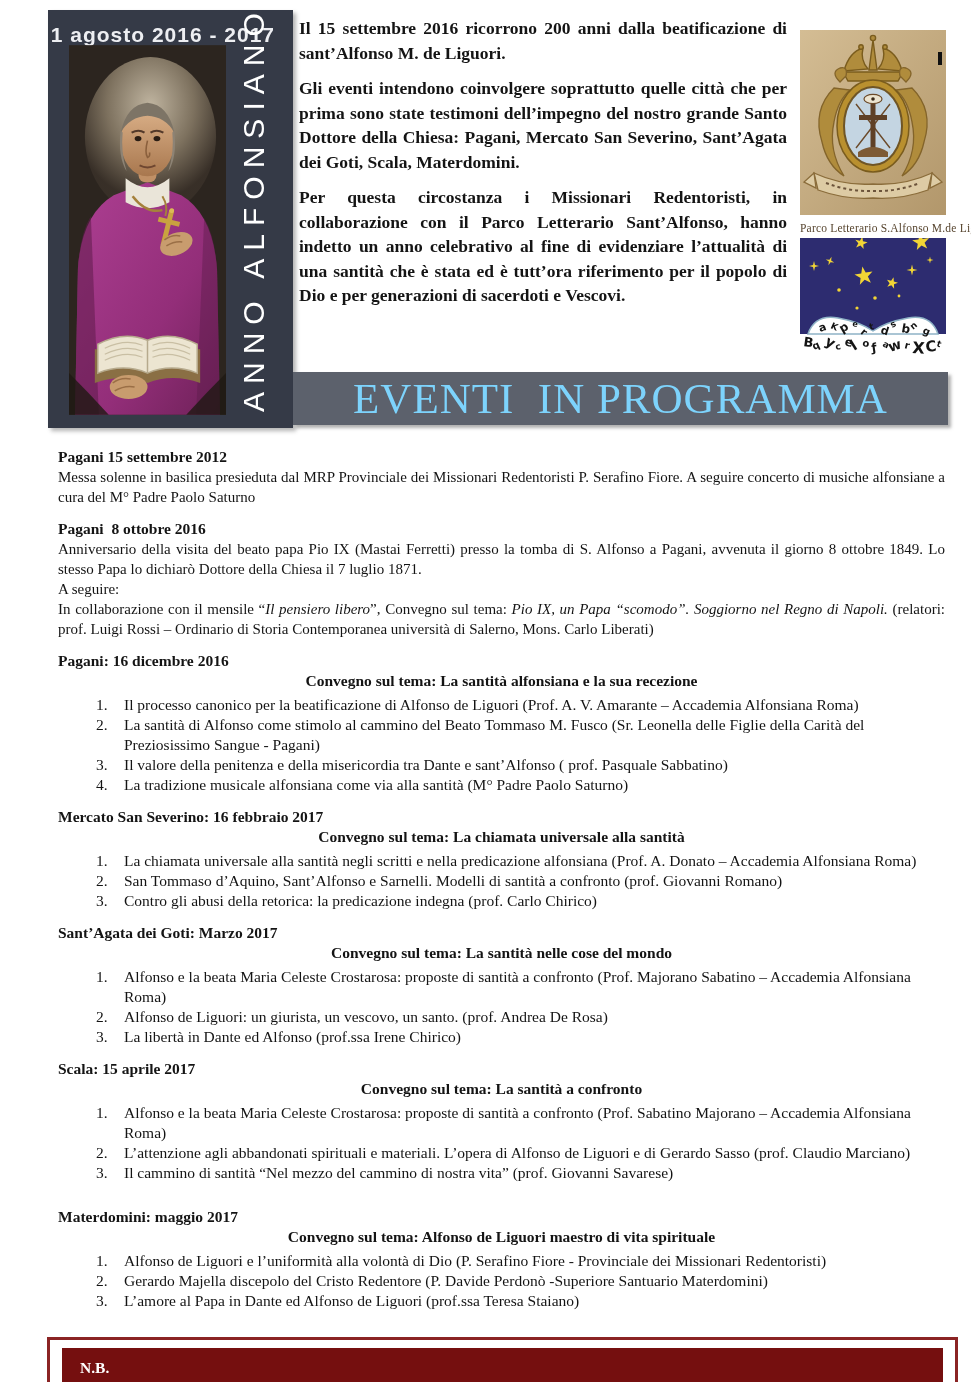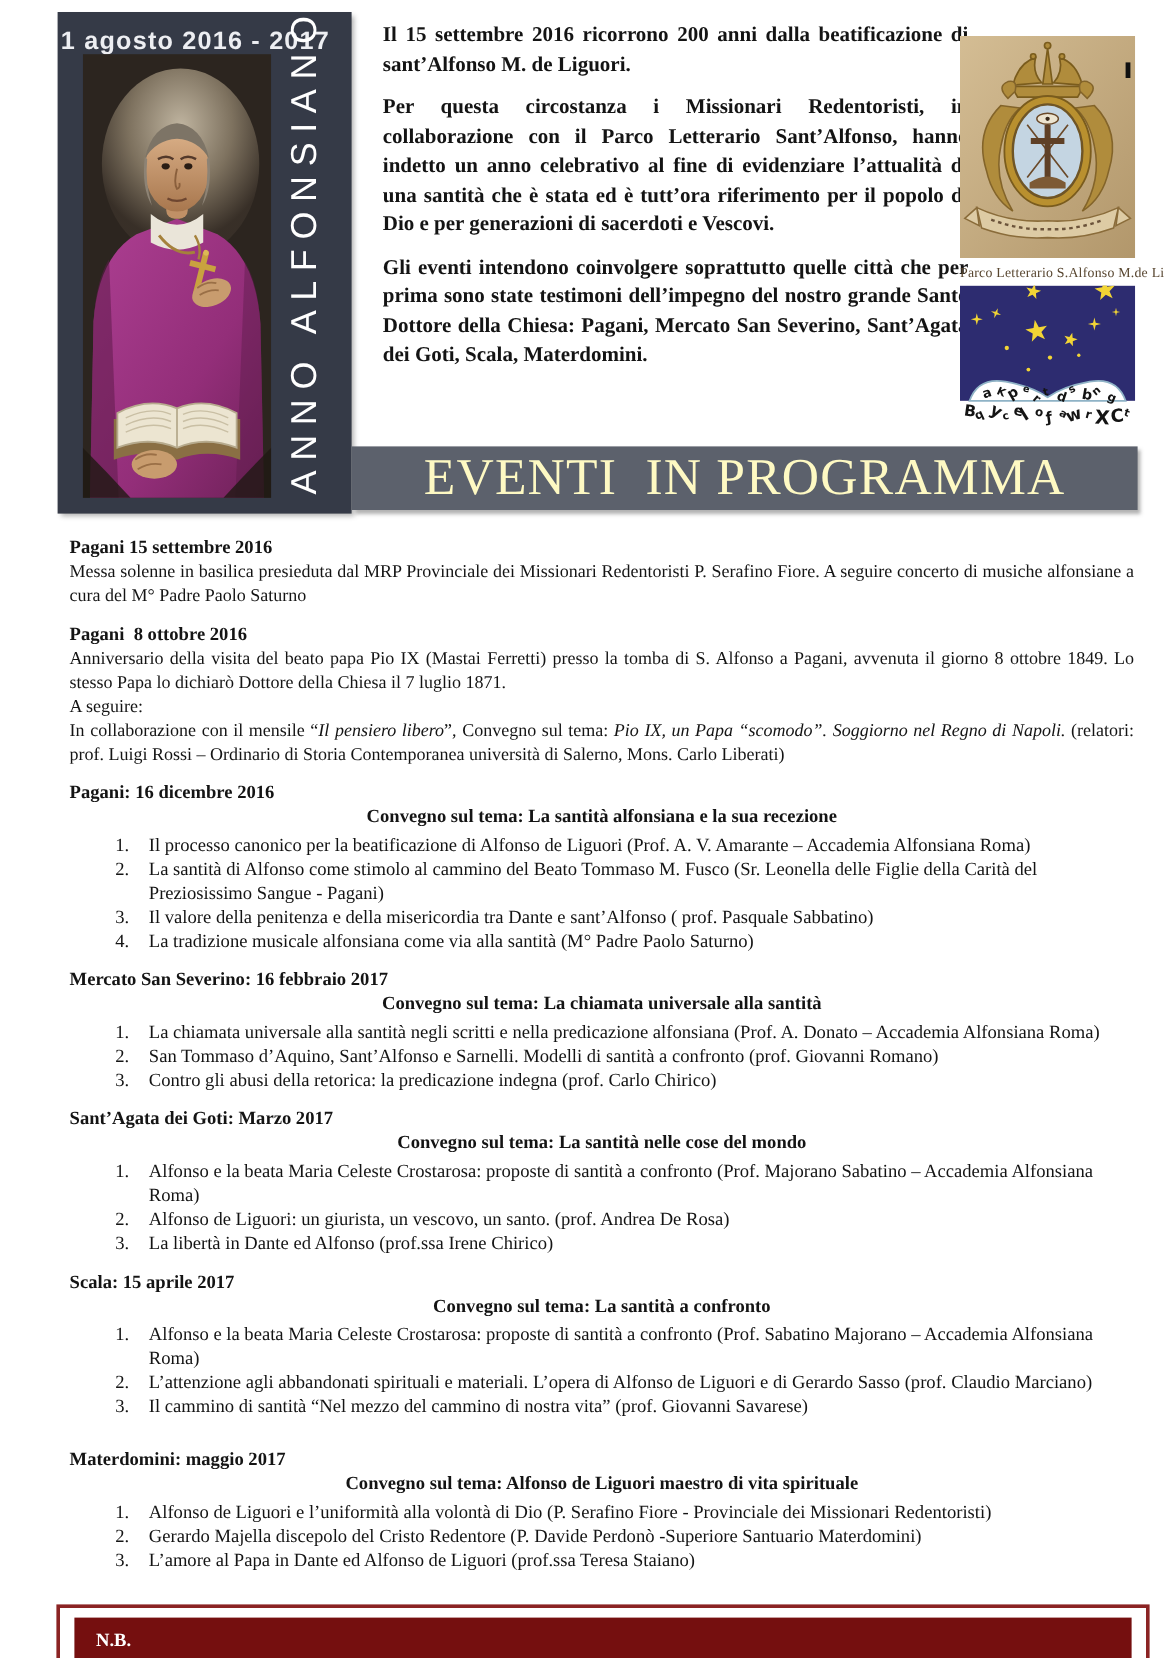--- a/index.html
+++ b/index.html
@@ -26,41 +26,41 @@
   .portrait { position:absolute; left:21px; top:34px; width:157px; height:372px; }
   .portrait svg { display:block; width:100%; height:100%; }
   .vertical-title {
     position:absolute; right:4px; top:56px; height:346px; width:52px;
     writing-mode:vertical-rl; transform:rotate(180deg);
     font-family:"Liberation Sans","DejaVu Sans",sans-serif;
     font-size:30px; letter-spacing:8px; color:#ffffff; text-align:center;
     white-space:pre;
   }
 
-  .intro { position:absolute; left:319px; top:16px; width:488px; }
+  .intro { position:absolute; left:299px; top:16px; width:488px; }
   .intro p {
     margin:0 0 11px 0; font-weight:700; font-size:17.5px; line-height:24.5px;
     text-align:justify;
   }
 
   .side { position:absolute; left:800px; top:30px; width:146px; }
   .crest svg, .starry svg { display:block; width:146px; }
   .crest-caption {
     margin-top:7px; margin-bottom:3px; font-size:11.5px; line-height:13px;
     color:#57452f; letter-spacing:.2px; white-space:nowrap;
   }
   .stray-mark { position:absolute; left:138px; top:22px; width:4px; height:13px; background:#101010; }
 
   .banner {
     position:absolute; left:293px; top:372px; width:655px; height:53px;
     background:var(--banner,#5c616c);
     box-shadow:3px 3px 3px rgba(100,100,100,.5);
     display:flex; align-items:center; justify-content:center;
   }
-  .banner-text { font-size:43px; color:#fef9c3; letter-spacing:1px; white-space:pre; line-height:1;font-family:Liberation Serif, serif; }
+  .banner-text { font-size:43px; color:#7dd3fc; letter-spacing:1px; white-space:pre; line-height:1;font-family:Liberation Serif, serif; }
 
   
   .events { padding:10px 26px 0 58px; }
   .event-section + .event-section { margin-top:12px; }
   .event-section:last-child { margin-top:24px; }
   .event-title { font-weight:700; font-size:15.5px; line-height:20px; white-space:pre-wrap; }
   .event-par  { font-size:15px; line-height:20px; text-align:justify; white-space:pre-wrap; }
   .event-theme { font-weight:700; font-size:15.5px; line-height:20px; text-align:center; }
   ol.event-items { list-style:none; margin:4px; padding:0; counter-reset:it; }
   ol.event-items li {
@@ -145,22 +145,22 @@
         <path d="M0 372 L0 330 Q20 350 40 372 Z" fill="#1f1913" opacity=".8"></path>
         <path d="M158 372 L158 330 Q138 350 118 372 Z" fill="#1f1913" opacity=".8"></path>
       </svg>
     </div>
 
     <div class="vertical-title">ANNO ALFONSIANO</div>
   </div>
 
   <div class="intro">
     <p>Il 15 settembre 2016 ricorrono 200 anni dalla beatificazione di sant’Alfonso M. de Liguori.</p>
+    <p>Gli eventi intendono coinvolgere soprattutto quelle città che per prima sono state testimoni dell’impegno del nostro grande Santo Dottore della Chiesa: Pagani, Mercato San Severino, Sant’Agata dei Goti, Scala, Materdomini.</p>
     <p>Per questa circostanza i Missionari Redentoristi, in collaborazione con il Parco Letterario Sant’Alfonso, hanno indetto un anno celebrativo al fine di evidenziare l’attualità di una santità che è stata ed è tutt’ora riferimento per il popolo di Dio e per generazioni di sacerdoti e Vescovi.</p>
-    <p>Gli eventi intendono coinvolgere soprattutto quelle città che per prima sono state testimoni dell’impegno del nostro grande Santo Dottore della Chiesa: Pagani, Mercato San Severino, Sant’Agata dei Goti, Scala, Materdomini.</p>
   </div>
 
   <div class="side">
     <div class="stray-mark"></div>
 
     <div class="crest">
       <svg viewBox="0 0 146 185" xmlns="http://www.w3.org/2000/svg">
         <defs>
           <linearGradient id="parch" x1="0" y1="0" x2="1" y2="1">
             <stop offset="0%" stop-color="#d4bd94"></stop>
@@ -262,21 +262,21 @@
     </div>
   </div>
 
   <div class="banner">
     <span class="banner-text">EVENTI  IN PROGRAMMA</span>
   </div>
 </div>
 
 <div class="events">
     <section class="event-section">
-      <div class="event-title">Pagani 15 settembre 2016</div>
+      <div class="event-title">Pagani 15 settembre 2012</div>
       <div class="event-par"><span>Messa solenne in basilica presieduta dal MRP Provinciale dei Missionari Redentoristi P. Serafino Fiore. A seguire concerto di musiche alfonsiane a cura del M° Padre Paolo Saturno</span></div>
     </section>
     <section class="event-section">
       <div class="event-title">Pagani  8 ottobre 2016</div>
       <div class="event-par"><span>Anniversario della visita del beato papa Pio IX (Mastai Ferretti) presso la tomba di S. Alfonso a Pagani, avvenuta il giorno 8 ottobre 1849. Lo stesso Papa lo dichiarò Dottore della Chiesa il 7 luglio 1871.</span></div>
       <div class="event-par"><span>A seguire:</span></div>
       <div class="event-par"><span>In collaborazione con il mensile “</span><span class="it">Il pensiero libero</span><span>”, Convegno sul tema: </span><span class="it">Pio IX, un Papa “scomodo”. Soggiorno nel Regno di Napoli.</span><span> (relatori: prof. Luigi Rossi – Ordinario di Storia Contemporanea università di Salerno, Mons. Carlo Liberati)</span></div>
     </section>
     <section class="event-section">
       <div class="event-title">Pagani: 16 dicembre 2016</div>

